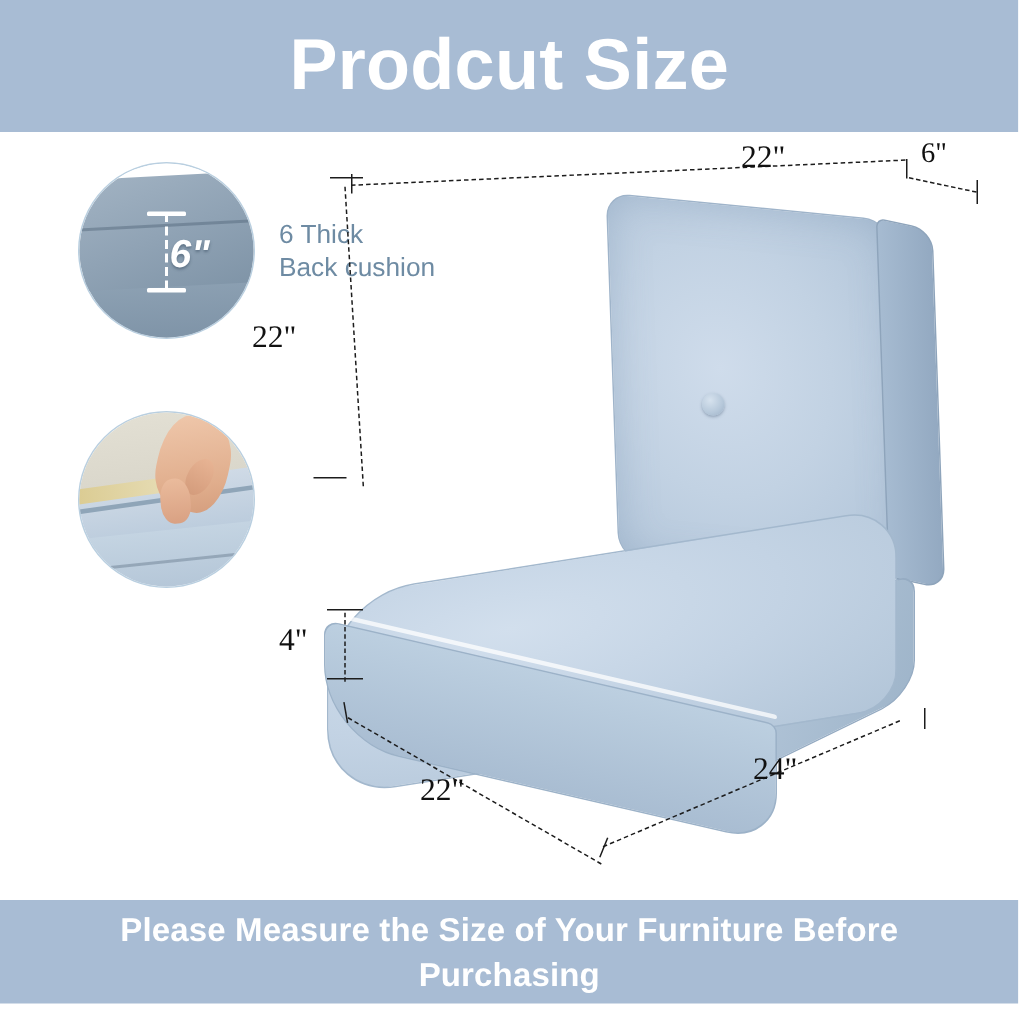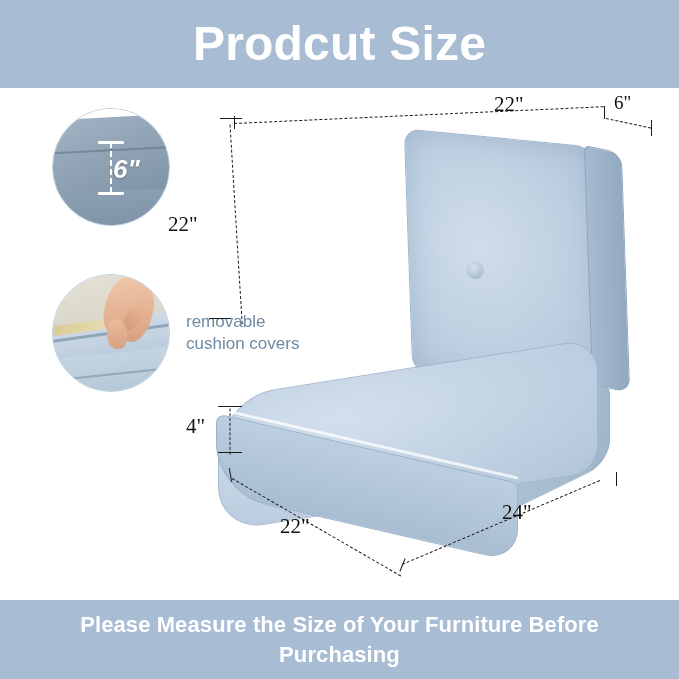--- a/index.html
+++ b/index.html
@@ -35,21 +35,21 @@
     height: 88px;
   }
   #header-title {
     font-size: 48px;
     font-weight: bold;
     letter-spacing: 0.2px;
     line-height: 1;
   }
   #footer-banner {
     top: 600px;
-    height: 79px;
+    height: 69px;
     flex-direction: column;
   }
   #footer-text {
     font-size: 22px;
     font-weight: bold;
     line-height: 1.35;
     padding: 0 24px;
     letter-spacing: 0.1px;
   }
 
@@ -338,36 +338,36 @@
       <div class="ph1-bg"></div>
       <div class="ph1-base"></div>
       <div class="ph1-lower"></div>
       <div class="ph1-cushion"></div>
       <div class="ph1-seam"></div>
       <div class="ph1-cap-top"></div>
       <div class="ph1-dim-line"></div>
       <div class="ph1-cap-bot"></div>
       <div class="ph1-six">6"</div>
     </div>
+    <div class="feature-label">6 Thick
+Back cushion</div>
   </div>
 
   <div class="feature" id="feature-removable">
     <div class="feature-photo">
       <div class="ph2-top"></div>
       <div class="ph2-cushion"></div>
       <div class="ph2-foam"></div>
       <div class="ph2-zip"></div>
       <div class="ph2-lower"></div>
       <div class="ph2-seam2"></div>
       <div class="ph2-hand"></div>
       <div class="ph2-thumb"></div>
       <div class="ph2-finger"></div>
     </div>
-    <div class="feature-label" id="removable-label">removable
-cushion covers</div>
   </div>
 
   <div id="product">
 
     <div class="cushion-back"></div>
     <div class="cushion-back-side"></div>
     <div class="cushion-back-button"></div>
 
     <div class="cushion-seat-side"></div>
     <div class="cushion-seat-top"></div>

